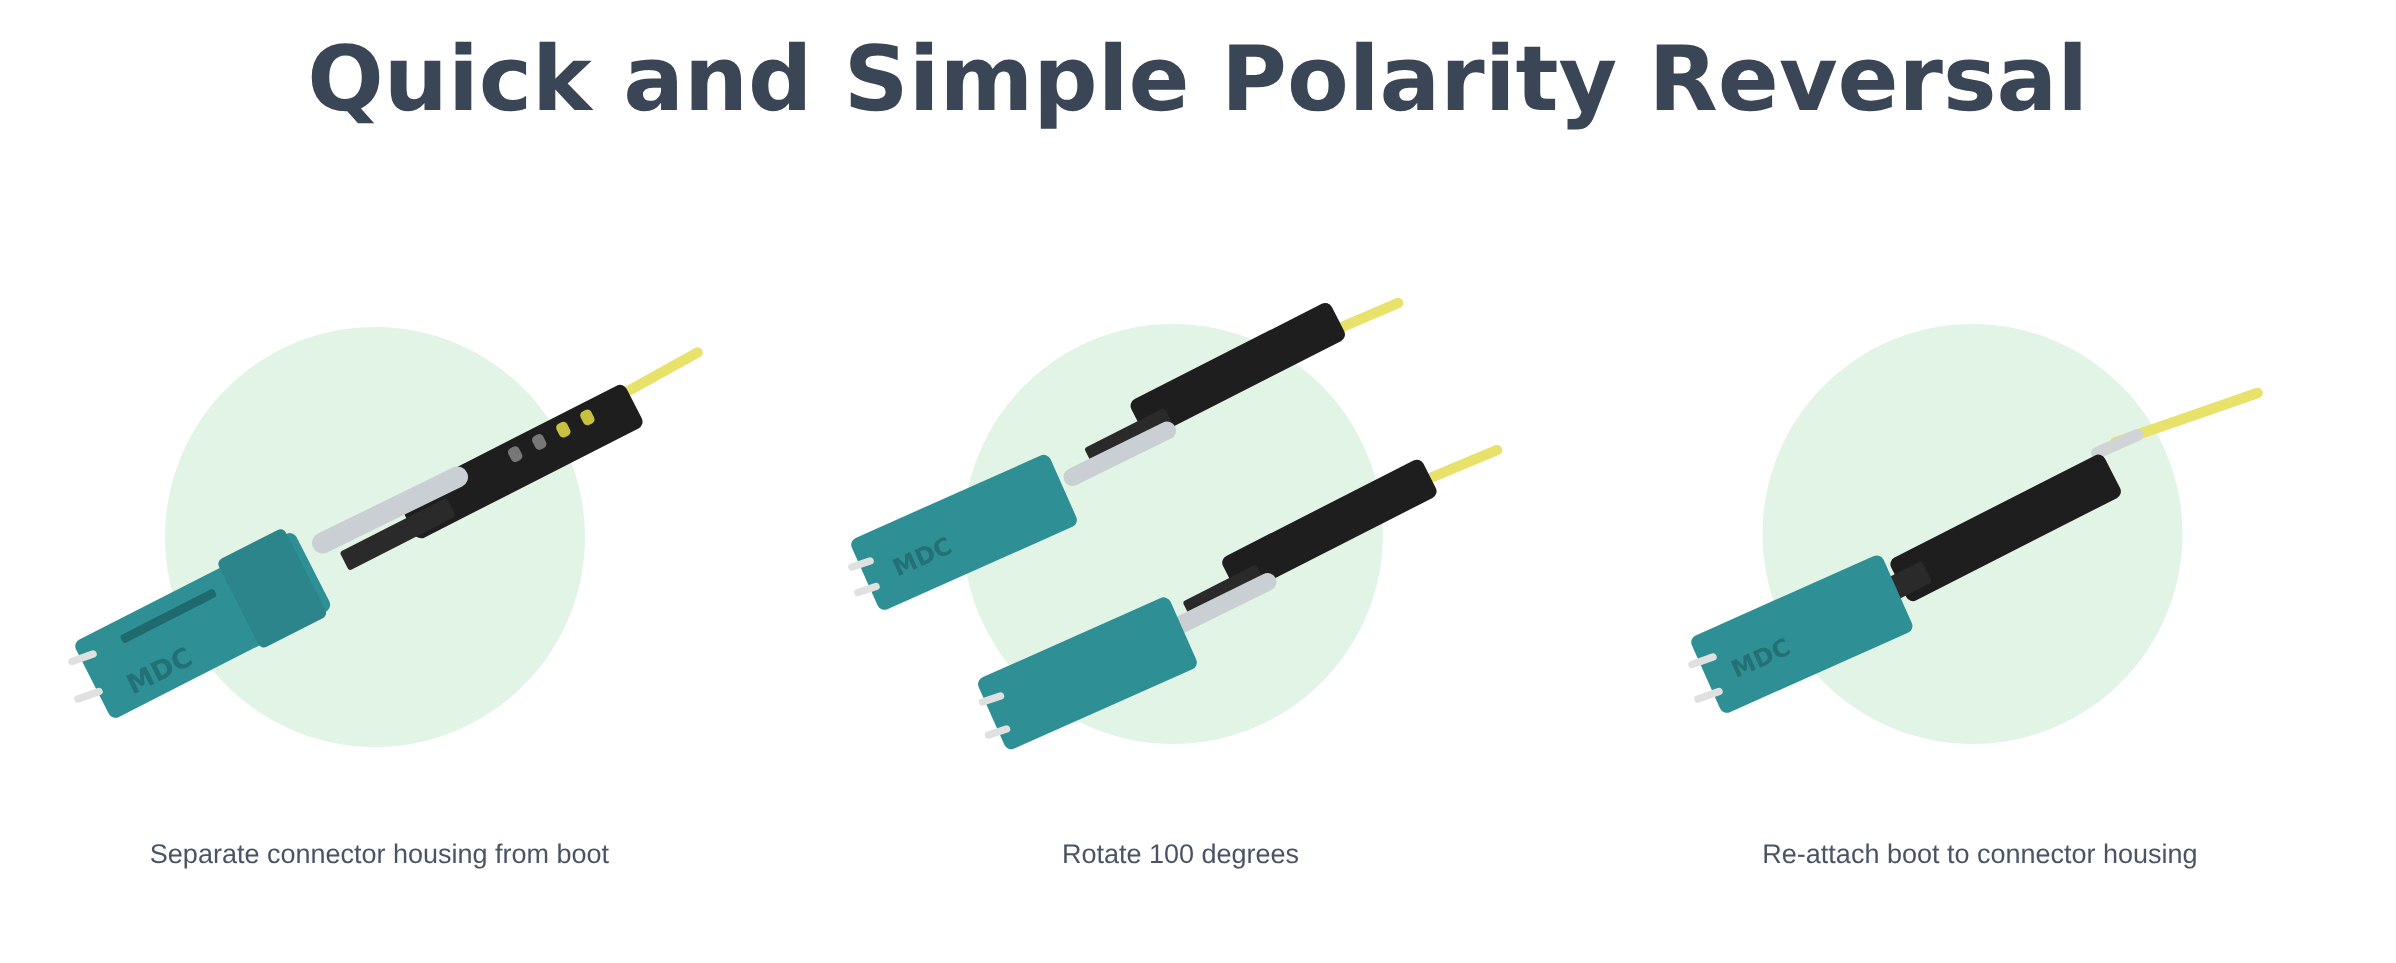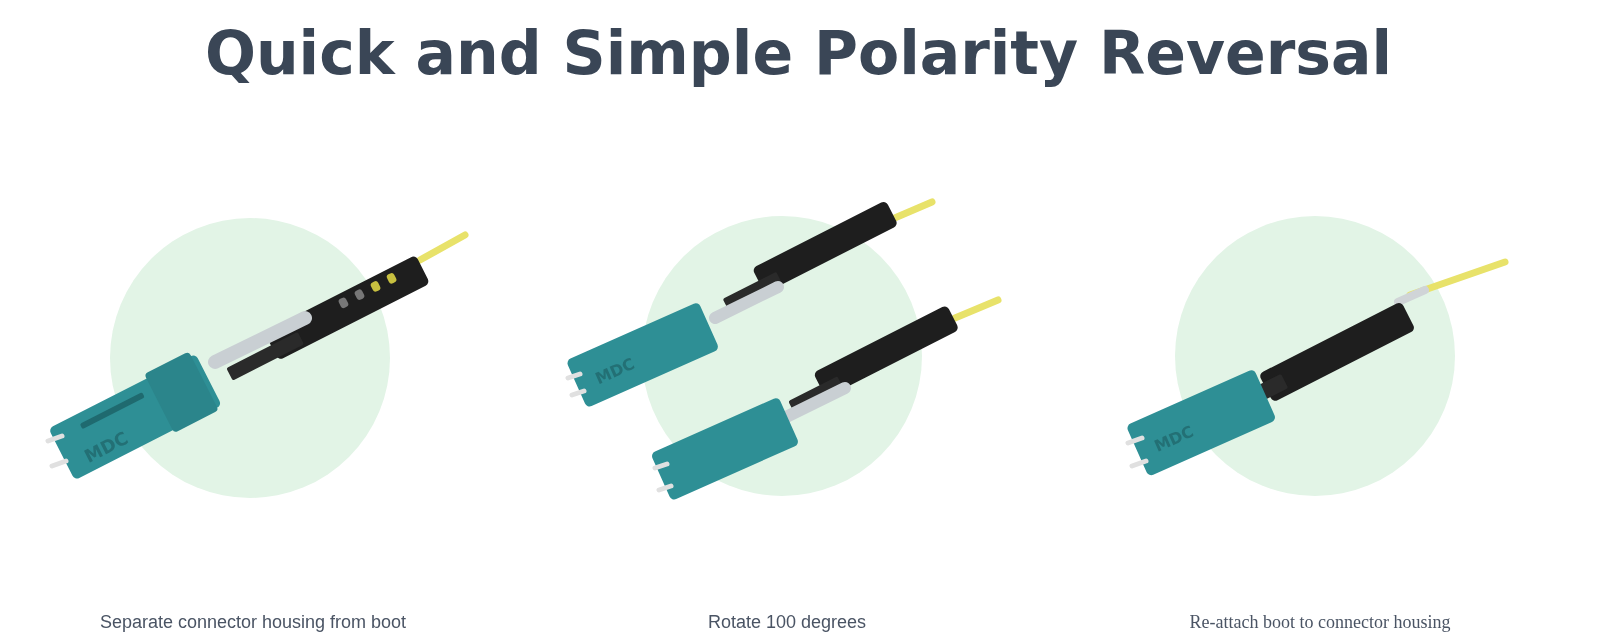--- a/index.html
+++ b/index.html
@@ -3,21 +3,21 @@
 <meta charset="utf-8">
 <style>
   html, body { margin: 0; padding: 0; background: #ffffff; }
   body { width: 1597px; height: 642px; position: relative; overflow: hidden;
          font-family: "DejaVu Sans", "Liberation Sans", sans-serif; }
   .title { position: absolute; left: 0; top: 18px; width: 1597px; text-align: center;
            font-size: 60px; font-weight: 700; color: #3a4656; letter-spacing: 0px;
            font-family: "DejaVu Sans", sans-serif; margin: 0; }
   .panel { position: absolute; top: 190px; width: 480px; height: 340px; }
   .panel svg { position: absolute; left: 0; top: 0; }
-  .caption { position: absolute; top: 612px; font-size: 18px; color: #4a5464;
+  .caption { position: absolute; top: 559px; font-size: 18px; color: #4a5464;
              font-family: "Liberation Sans", sans-serif; text-align: center; width: 420px; }
 </style>
 </head>
 <body>
 
 <h1 class="title">Quick and Simple Polarity Reversal</h1>
 
 <div class="panel" style="left:40px;">
   <svg width="480" height="340" viewBox="0 0 480 340">
     <circle cx="210" cy="168" r="140" fill="#e2f4e6"></circle>
@@ -91,13 +91,13 @@
       <rect x="20" y="205" width="140" height="56" rx="5" fill="#2e8f95"></rect>
       <text x="38" y="242" font-size="16" fill="#237075" font-family="DejaVu Sans, sans-serif" font-weight="700">MDC</text>
     </g>
     <line x1="18" y1="253" x2="32" y2="248" stroke="#e0e0e0" stroke-width="5" stroke-linecap="round"></line>
     <line x1="22" y1="276" x2="36" y2="271" stroke="#e0e0e0" stroke-width="5" stroke-linecap="round"></line>
   </svg>
 </div>
 
 <div class="caption" style="left:43px;">Separate connector housing from boot</div>
 <div class="caption" style="left:577px;">Rotate 100 degrees</div>
-<div class="caption" style="left:1110px;font-family:Liberation Serif, serif;">Re-attach boot to connector housing</div>
+<div class="caption" style="left:1110px;">Re-attach boot to connector housing</div>
 
 </body></html>

